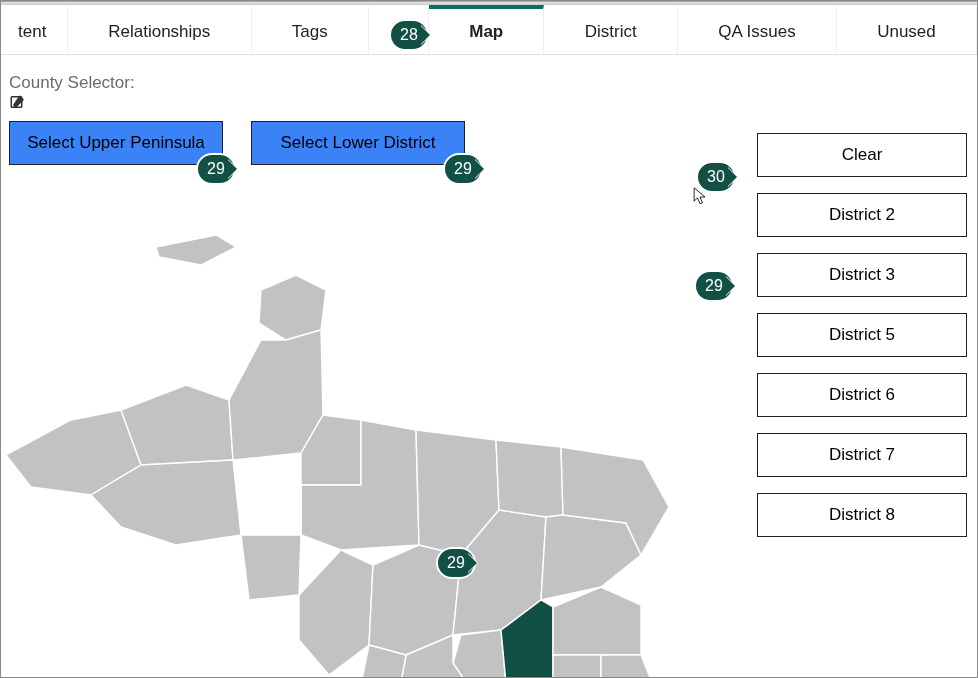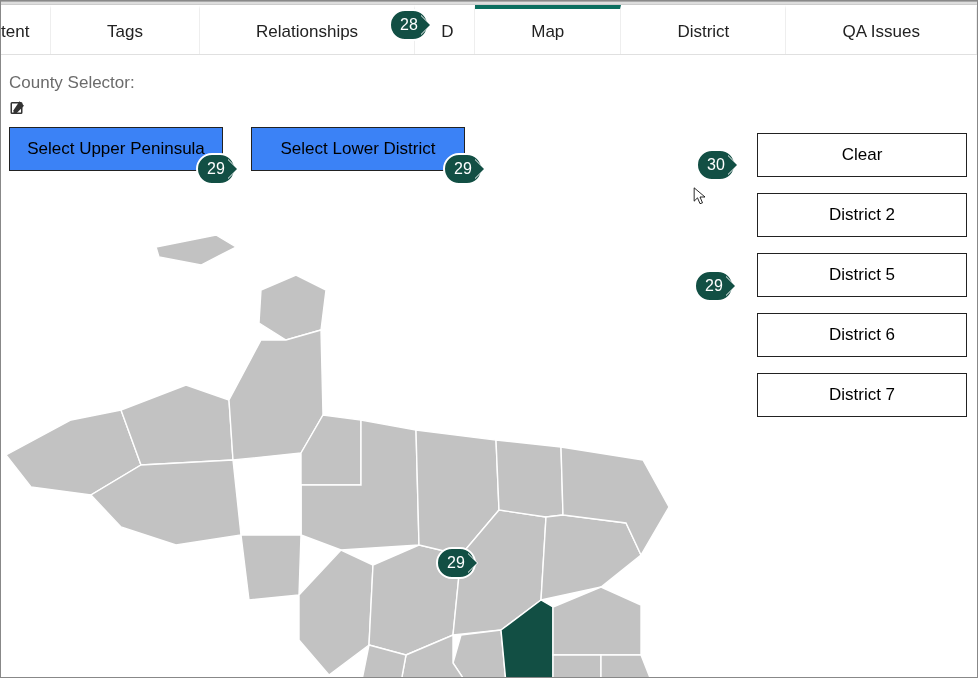--- a/index.html
+++ b/index.html
@@ -17,45 +17,46 @@
     background: #ddd;
     border-top: 1px solid #aaa;
     border-bottom: 1px solid #ccc;
   }
   .tabs {
     display: flex;
     height: 50px;
     border-bottom: 1px solid #e0e0e0;
     font-size: 17px;
     color: #222;
+    padding-left: 17px;
   }
   .tab {
     flex: 1 1 auto;
     background: #fff;
     border-right: 1px solid #eee;
     display: flex;
     align-items: center;
     justify-content: center;
     cursor: pointer;
     border-top: 4px solid transparent;
     padding: 0 14px;
     white-space: nowrap;
   }
   .tab:first-child { justify-content: flex-start; padding-left: 0; flex: 0 0 50px; }
-  .tab.active { border-top: 4px solid #0b6e5f; font-weight: 400; }
+  .tab.active { border-top: 4px solid #0b6e5f; font-weight: 700; }
   .content {
     padding: 18px 8px 0 8px;
     position: relative;
     height: calc(100% - 54px);
     overflow: hidden;
   }
   .section-label {
     color: #6b6b6b;
     font-size: 17px;
-    margin-bottom: 6px;
+    margin-bottom: 0;
   }
   .edit-icon {
     width: 18px; height: 18px;
     margin-bottom: 6px;
     color: #333;
   }
   .btn-row {
     display: flex;
     gap: 28px;
     flex: 0 0 auto;
@@ -136,48 +137,51 @@
     z-index: 50;
   }
 </style>
 </head>
 <body>
 
 <div class="top-border"></div>
 
 <div class="tabs">
   <div class="tab">tent</div>
+  <div class="tab">Relationships</div>
   <div class="tab">Tags</div>
-  <div class="tab">Relationships</div>
   <div class="tab" style="justify-content:flex-start;padding-left:26px;flex:0 0 60px">D</div>
   <div class="tab active">Map</div>
   <div class="tab">District</div>
   <div class="tab">QA Issues</div>
+  <div class="tab">Unused</div>
 </div>
 
 <div class="content">
   <div class="section-label">County Selector:</div>
   <div style="display:inline-block">
     <svg class="edit-icon" viewBox="0 0 24 24" fill="none" stroke="#333" stroke-width="2">
       <rect x="3" y="5" width="14" height="14" rx="1"></rect>
       <path d="M14 3 L20 9 L10 19 L6 19 L6 15 Z" fill="#333" stroke="none"></path>
     </svg>
   </div>
 
   <div class="btn-row">
     <div class="sel-btn">Select Upper Peninsula</div>
     <div class="sel-btn">Select Lower District</div>
   </div>
 
   <div class="right-col">
     <div class="right-btn">Clear</div>
     <div class="right-btn">District 2</div>
+    <div class="right-btn">District 3</div>
     <div class="right-btn">District 5</div>
     <div class="right-btn">District 6</div>
     <div class="right-btn">District 7</div>
+    <div class="right-btn">District 8</div>
   </div>
 
   <div class="map-wrap">
     <svg viewBox="0 0 720 500">
 
       <path class="county" d="M155 12 L215 0 L235 12 L200 30 L158 22 Z"></path>
 
       <path class="county" d="M260 55 L295 40 L325 55 L320 95 L285 105 L258 88 Z"></path>
 
       <path class="county" d="M5 220 L70 185 L120 175 L140 230 L90 260 L30 252 Z"></path>
@@ -202,22 +206,22 @@
       <path class="county" d="M432 470 L468 452 L505 448 L505 500 L440 500 Z"></path>
       <path class="county" d="M505 448 L552 448 L552 500 L505 500 Z"></path>
       <path class="county" d="M552 420 L600 420 L600 500 L552 500 L552 448 Z"></path>
       <path class="county" d="M600 420 L640 420 L655 458 L648 500 L600 500 Z"></path>
       <path class="county" d="M368 410 L405 420 L398 458 L372 500 L355 475 Z"></path>
       <path class="county" d="M372 500 L398 458 L432 470 L440 500 Z"></path>
     </svg>
   </div>
 </div>
 
-<div class="marker" style="left:388px;top:8px">28</div>
+<div class="marker" style="left:388px;top:18px">28</div>
 <div class="marker" style="left:195px;top:152px">29</div>
 <div class="marker" style="left:442px;top:152px">29</div>
-<div class="marker" style="left:695px;top:148px">30</div>
+<div class="marker" style="left:695px;top:160px">30</div>
 <div class="marker" style="left:693px;top:269px">29</div>
 <div class="marker" style="left:435px;top:546px">29</div>
 
 <svg class="cursor-arrow" viewBox="0 0 16 24">
   <path d="M1 1 L1 17 L5 13 L8 20 L11 19 L8 12 L14 12 Z" fill="#fff" stroke="#000" stroke-width="1"></path>
 </svg>
 
 </body></html>

